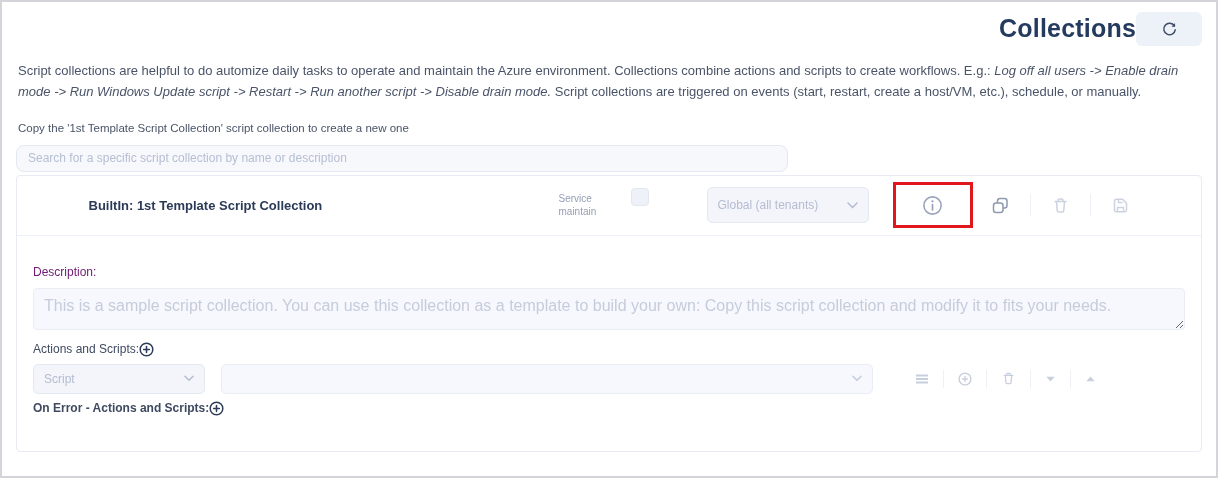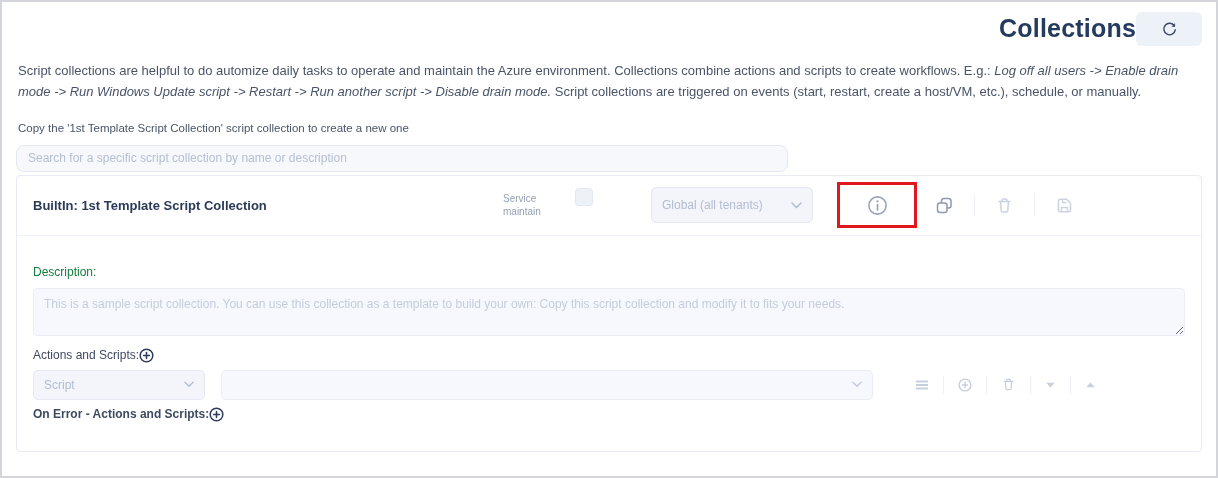--- a/index.html
+++ b/index.html
@@ -22,42 +22,42 @@
   .copy-hint { margin:19px 16px 0; font-size:11.5px; color:#4a5468; }
   
   .search-input {
     display:block; margin:11px 0 0 14px; width:772px; height:27px;
     background:#f6f8fc; border:1px solid #e4e8f3; border-radius:8px;
     padding:0 11px; font-size:12px; color:#4a5468; font-family:"Liberation Sans", sans-serif;
   }
   .search-input::placeholder { color:#b6bed2; }
   
   .card { margin:3px 14px 0; height:277px; border:1px solid #e8ebf3; border-radius:4px; background:#fff; }
-  .card-header { height:60px; display:flex; align-items:center; padding:0 16px; border-bottom:1px solid #eef0f7; }
+  .card-header { height:60px; display:flex; align-items:center; padding:0 16px; border-bottom:1px solid #eef0f7;justify-content:center; }
   .coll-name { font-size:13px; font-weight:700; color:#2b3a57; width:470px; }
   .svc-label { width:50px; font-size:10px; line-height:1.35; color:#959eb4; }
   .svc-checkbox { width:18px; height:18px; margin-left:22px; background:#eef1f7; border:1px solid #e3e7f0; border-radius:4px; align-self:flex-start; margin-top:12px; }
   .select-box {
     background:#f3f5fb; border:1px solid #e4e8f3; border-radius:5px;
     display:flex; align-items:center; justify-content:space-between;
     color:#b4bcd1; font-size:12px; padding:0 10px;
   }
   .tenant-select { margin-left:58px; width:162px; height:36px; }
   .red-highlight { margin-left:24px; border:3px solid #e0181e; width:80px; height:46px; display:flex; align-items:center; justify-content:center; background:#fff; }
   .hdr-icon-btn { background:none; border:none; padding:0; margin:0; cursor:pointer; display:flex; align-items:center; justify-content:center; }
   .hdr-toolbar { display:flex; align-items:center; }
   .v-div { width:1px; height:22px; background:#eef0f6; margin:0 20px; }
   .ml14 { margin-left:18px; }
   
   .card-body { padding:29px 16px 0; }
-  .field-label { font-size:12px; color:#15803d; }
+  .field-label { font-size:12px; color:#701a75; }
   .desc-area {
-    display:block; width:100%; height:48px; margin-top:9px; resize:vertical;
+    display:block; width:100%; height:42px; margin-top:9px; resize:vertical;
     background:#f6f8fd; border:1px solid #eaedf6; border-radius:4px;
-    padding:8px 10px; font-size:12px; color:#c5ccda; font-family:"Liberation Sans", sans-serif;
+    padding:8px 10px; font-size:16px; color:#c5ccda; font-family:"Liberation Sans", sans-serif;
   }
   .inline-label { margin-top:12px; display:flex; align-items:center; font-size:12px; color:#3f4a61; }
   .add-btn { background:none; border:none; padding:0; cursor:pointer; display:flex; align-items:center; }
   .script-row { display:flex; align-items:center; margin-top:7px; }
   .type-select { width:172px; height:30px; }
   .main-select { width:652px; height:30px; margin-left:16px; background:#f6f8fd; border-color:#eaedf6; }
   .row-toolbar { display:flex; align-items:center; margin-left:42px; }
   .row-toolbar .v-div { margin:0 14px; height:18px; }
   .small-icon-btn { background:none; border:none; padding:0; cursor:pointer; display:flex; align-items:center; }
   .on-error { margin-top:7px;font-weight:bold; }

